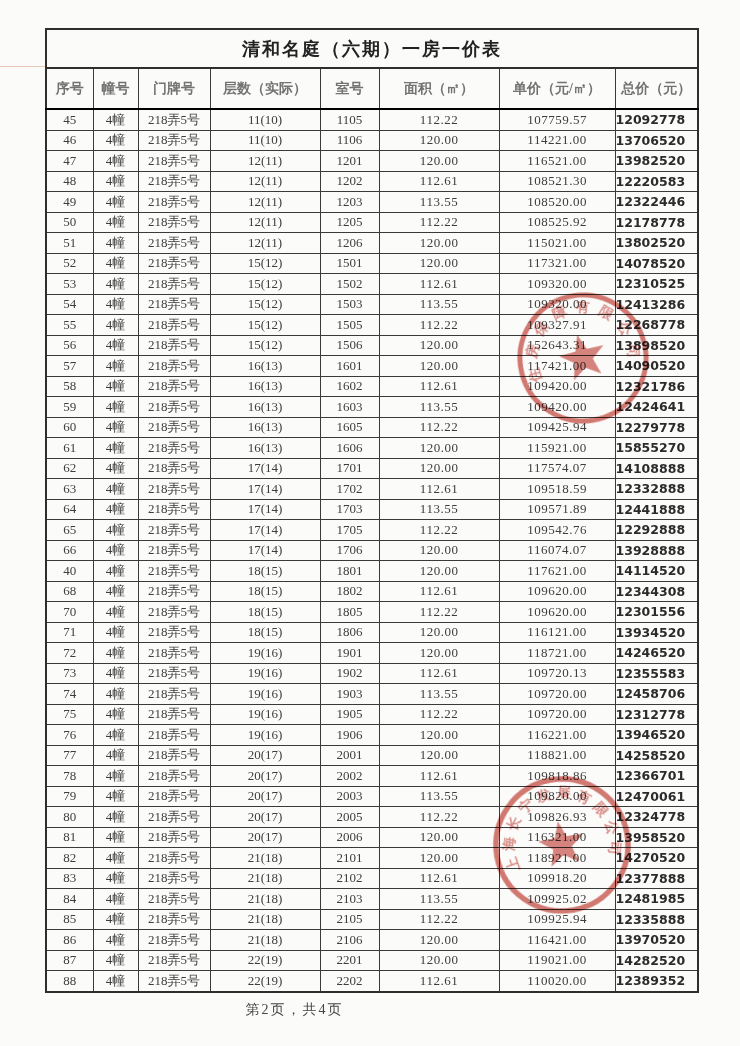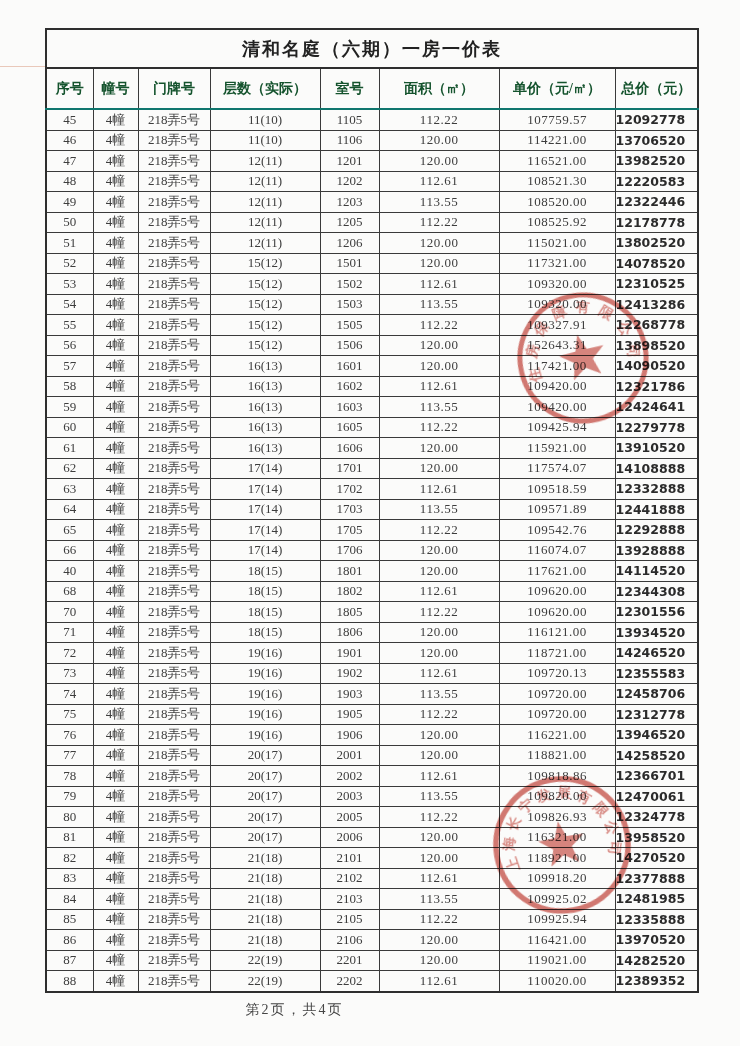--- a/index.html
+++ b/index.html
@@ -42,22 +42,22 @@
     font-size:18px;
     font-weight:bold;
     letter-spacing:2px;
     color:#222;
     border-bottom:2px solid #2e2e2e;
   }
   tr.header-row th{
     height:39px;
     font-size:14px;
     font-weight:600;
-    color:#14532d;
-    border-bottom:2px solid #0f766e;
+    color:#737373;
+    border-bottom:2px solid #000000;
     margin-left:26px;
   }
   tbody td{height:19.5px;font-size:13px;}
   tbody td.c5,tbody td.c6{letter-spacing:.5px;}
   tbody td.c7{
     text-align:right;
     padding-right:15px;
     font-family:"DejaVu Sans","Liberation Sans",sans-serif;
     font-size:12.5px;
     font-weight:600;
@@ -281,21 +281,21 @@
           <td class="c7">12279778</td>
         </tr>
         <tr>
           <td class="c0">61</td>
           <td class="c1">4幢</td>
           <td class="c2">218弄5号</td>
           <td class="c3">16(13)</td>
           <td class="c4">1606</td>
           <td class="c5">120.00</td>
           <td class="c6">115921.00</td>
-          <td class="c7">13910520</td>
+          <td class="c7">15855270</td>
         </tr>
         <tr>
           <td class="c0">62</td>
           <td class="c1">4幢</td>
           <td class="c2">218弄5号</td>
           <td class="c3">17(14)</td>
           <td class="c4">1701</td>
           <td class="c5">120.00</td>
           <td class="c6">117574.07</td>
           <td class="c7">14108888</td>

